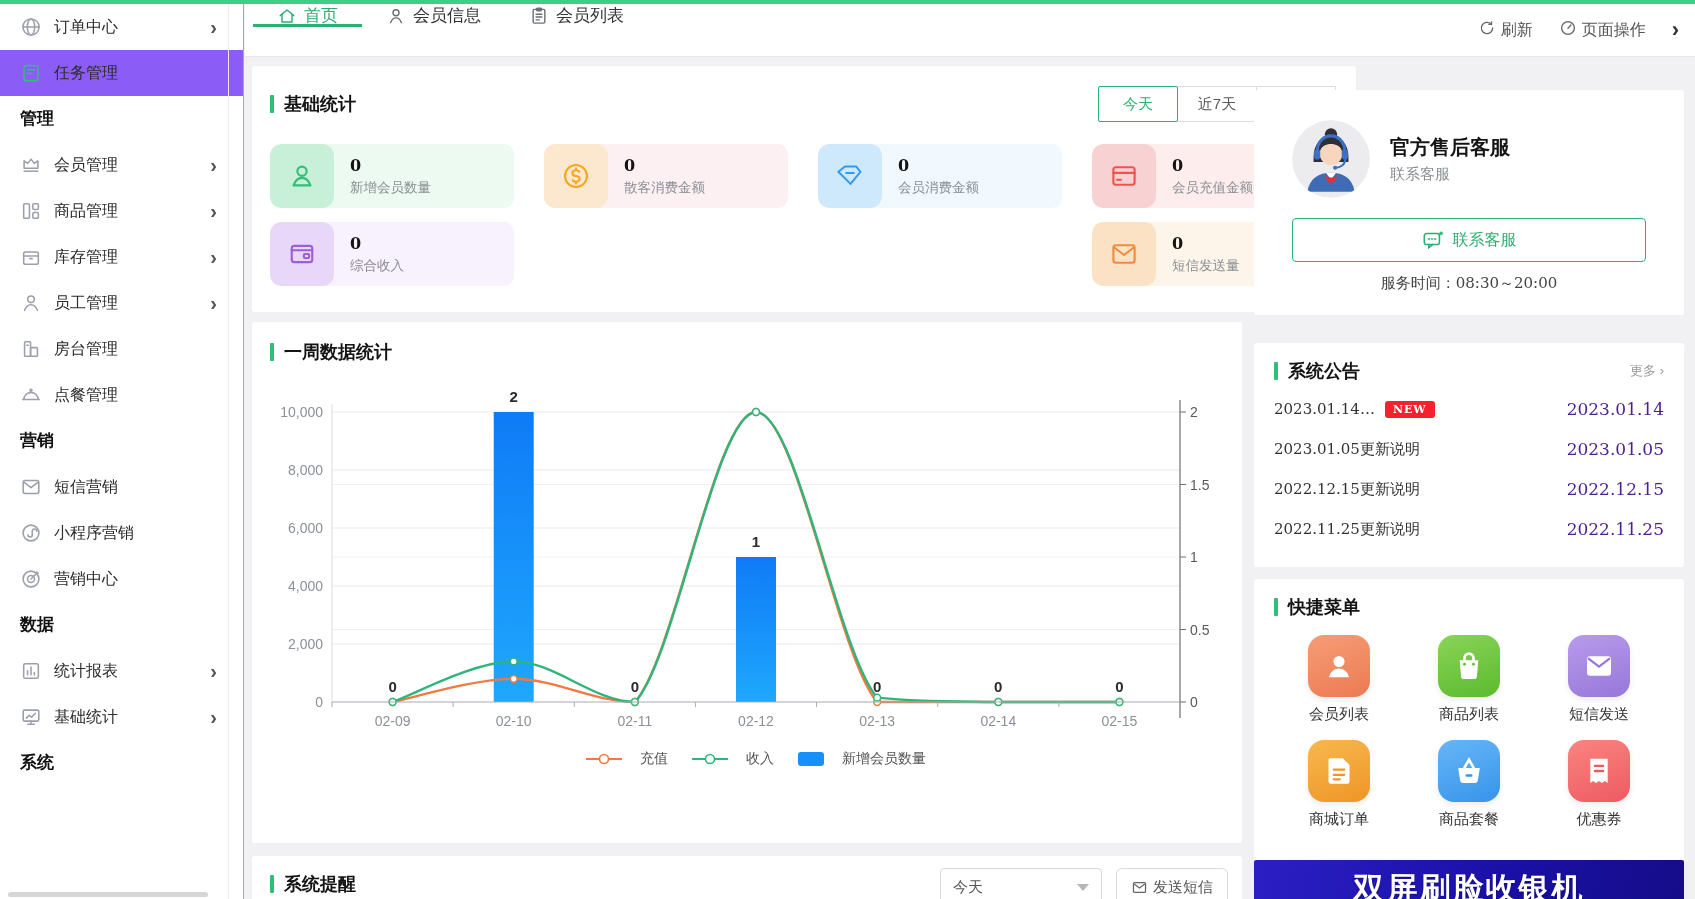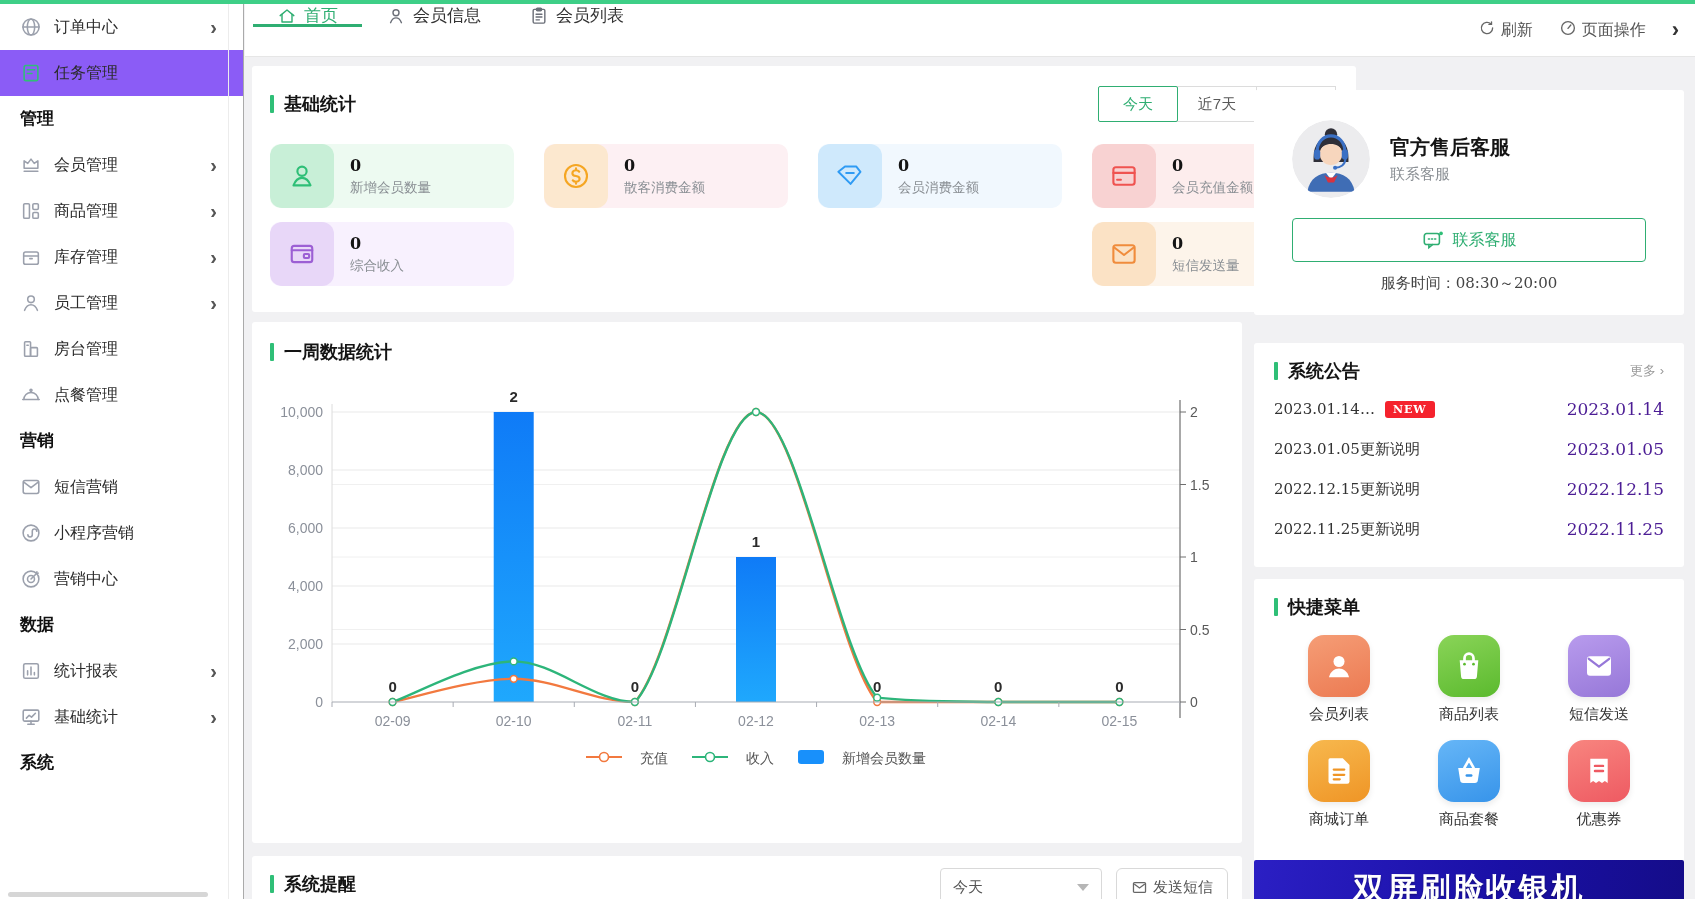--- a/index.html
+++ b/index.html
@@ -52,21 +52,21 @@
   .stat-ico svg { width:30px; height:30px; }
   .stat-txt { margin-left:16px; }
   .stat-value { font-family:"DejaVu Serif",serif; font-size:16px; font-weight:700; color:#141414; }
   .stat-label { font-size:13.5px; color:#8a8f94; margin-top:4px; }
 
   
   .chart-card { left:252px; top:322px; width:990px; height:521px; padding:18px 0 0 18px; }
   #chart-wrap { margin-top:8px; }
   #chart-wrap svg { display:block; }
   .legend { display:flex; justify-content:center; align-items:center; gap:24px; margin-top:10px; }
-  .legend-item { display:flex; align-items:flex-start; gap:18px; font-size:14px; color:#555; cursor:pointer; }
+  .legend-item { display:flex; align-items:center; gap:18px; font-size:14px; color:#555; cursor:pointer; }
   .lg-rect { width:26px; height:14px; border-radius:3px; display:inline-block; }
 
   
   .reminder-card { left:252px; top:856px; width:990px; height:160px; padding:16px 14px 0 18px; }
   .rem-head { display:flex; justify-content:space-between; align-items:flex-start; }
   .rem-controls { display:flex; gap:14px; align-items:center; margin-top:-4px; }
   .rem-select { width:162px; height:38px; border:1px solid #d9d9d9; border-radius:4px; display:flex; align-items:center; justify-content:space-between; padding:0 12px; font-size:15px; color:#555; cursor:pointer; background:#fff; }
   .caret { width:0; height:0; border-left:6px solid transparent; border-right:6px solid transparent; border-top:7px solid #b6b6b6; }
   .rem-btn { height:38px; padding:0 14px; border:1px solid #d9d9d9; border-radius:6px; background:#fff; font-size:15px; color:#555; display:flex; align-items:center; gap:5px; cursor:pointer; font-family:inherit; }
   .rem-btn svg { width:17px; height:17px; color:#666; }

